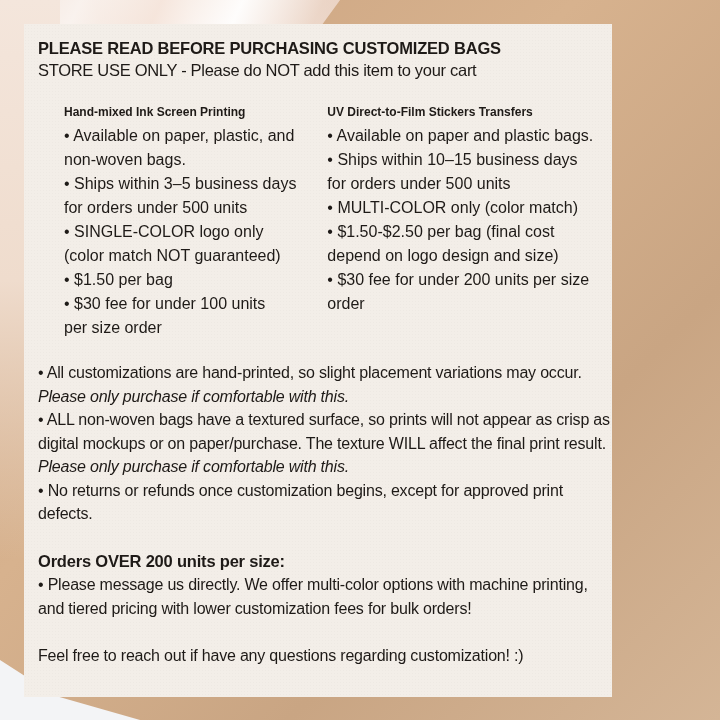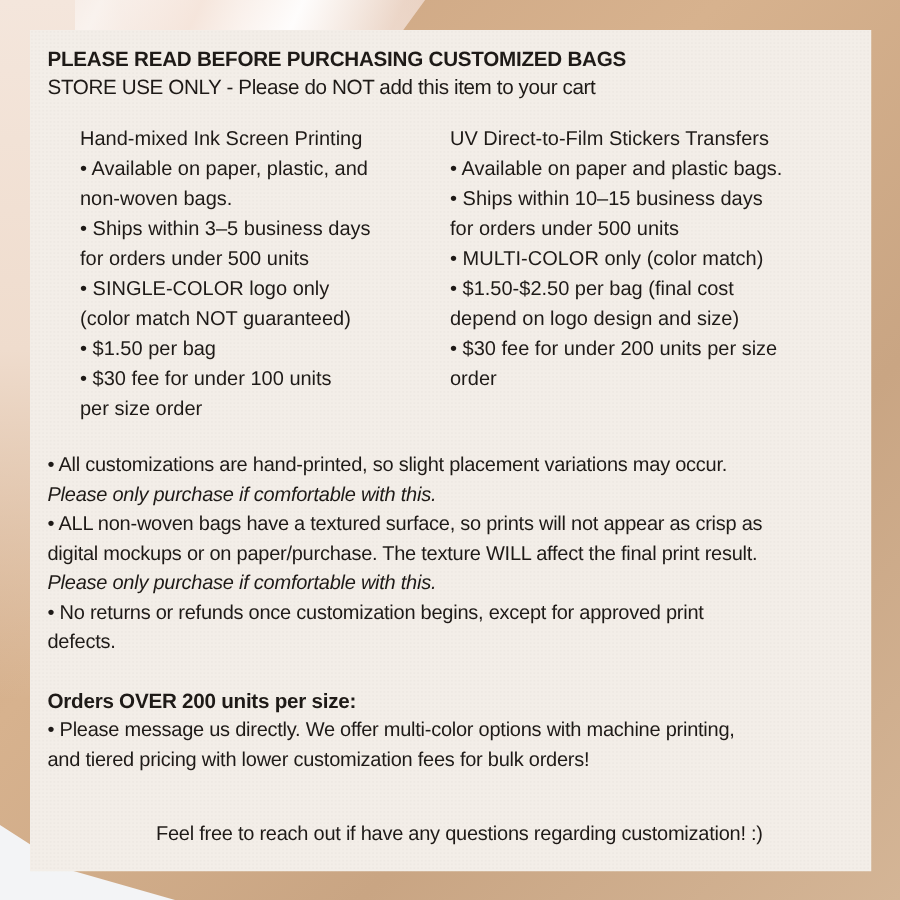--- a/index.html
+++ b/index.html
@@ -20,44 +20,44 @@
     .bg-fabric-left {
       position: absolute; left: 0; top: 0; width: 60px; height: 560px;
       background: linear-gradient(180deg, #f4e6dc 0%, #efdccd 50%, rgba(230,205,185,0) 100%);
     }
     .bg-paper-corner {
       position: absolute; left: 0; top: 660px; width: 140px; height: 60px;
       background: #f3f4f6;
       clip-path: polygon(0 0, 40% 60%, 100% 100%, 0 100%);
     }
     .card {
-      position: absolute; left: 24px; top: 24px; width: 673px; height: 673px;
+      position: absolute; left: 24px; top: 24px; width: 588px; height: 673px;
       background: #f3eee8;
       background-image: radial-gradient(rgba(0,0,0,0.018) 1px, transparent 1px);
       background-size: 3px 3px;
       padding: 13px 0 0 14px;
     }
     .hdr-title {
       font-weight: bold; font-size: 16.5px; line-height: 22px; letter-spacing: -0.2px;
     }
     .hdr-sub {
       font-size: 16.5px; line-height: 22px; letter-spacing: -0.3px;
     }
     .cols {
       display: flex; margin-top: 19px; padding-left: 26px;
     }
     .col { font-size: 16px; line-height: 24px; }
     .col-left { width: 296px; }
     .col-right { width: 320px; }
-    .col-title { font-weight: normal; font-size: 16px; line-height: 24px; }
+    .col-title { font-weight: bold; font-size: 12px; line-height: 24px; }
     .section { margin-top: 21px; font-size: 16px; line-height: 23.5px; letter-spacing: -0.2px; }
     .section-title { font-weight: bold; font-size: 16.5px; }
     .italic { font-style: italic; }
     .section2 { margin-top: 24px; }
-    .closing { margin-top: 36px; font-size: 16px; line-height: 23.5px; letter-spacing: -0.2px; text-align: center; }
+    .closing { margin-top: 24px; font-size: 16px; line-height: 23.5px; letter-spacing: -0.2px; }
   </style>
 </head>
 <body>
 
 <div class="bg-fabric"></div>
 <div class="bg-fabric-left"></div>
 <div class="bg-paper-corner"></div>
 
 <div class="card">
   <div class="hdr-title">PLEASE READ BEFORE PURCHASING CUSTOMIZED BAGS</div>

